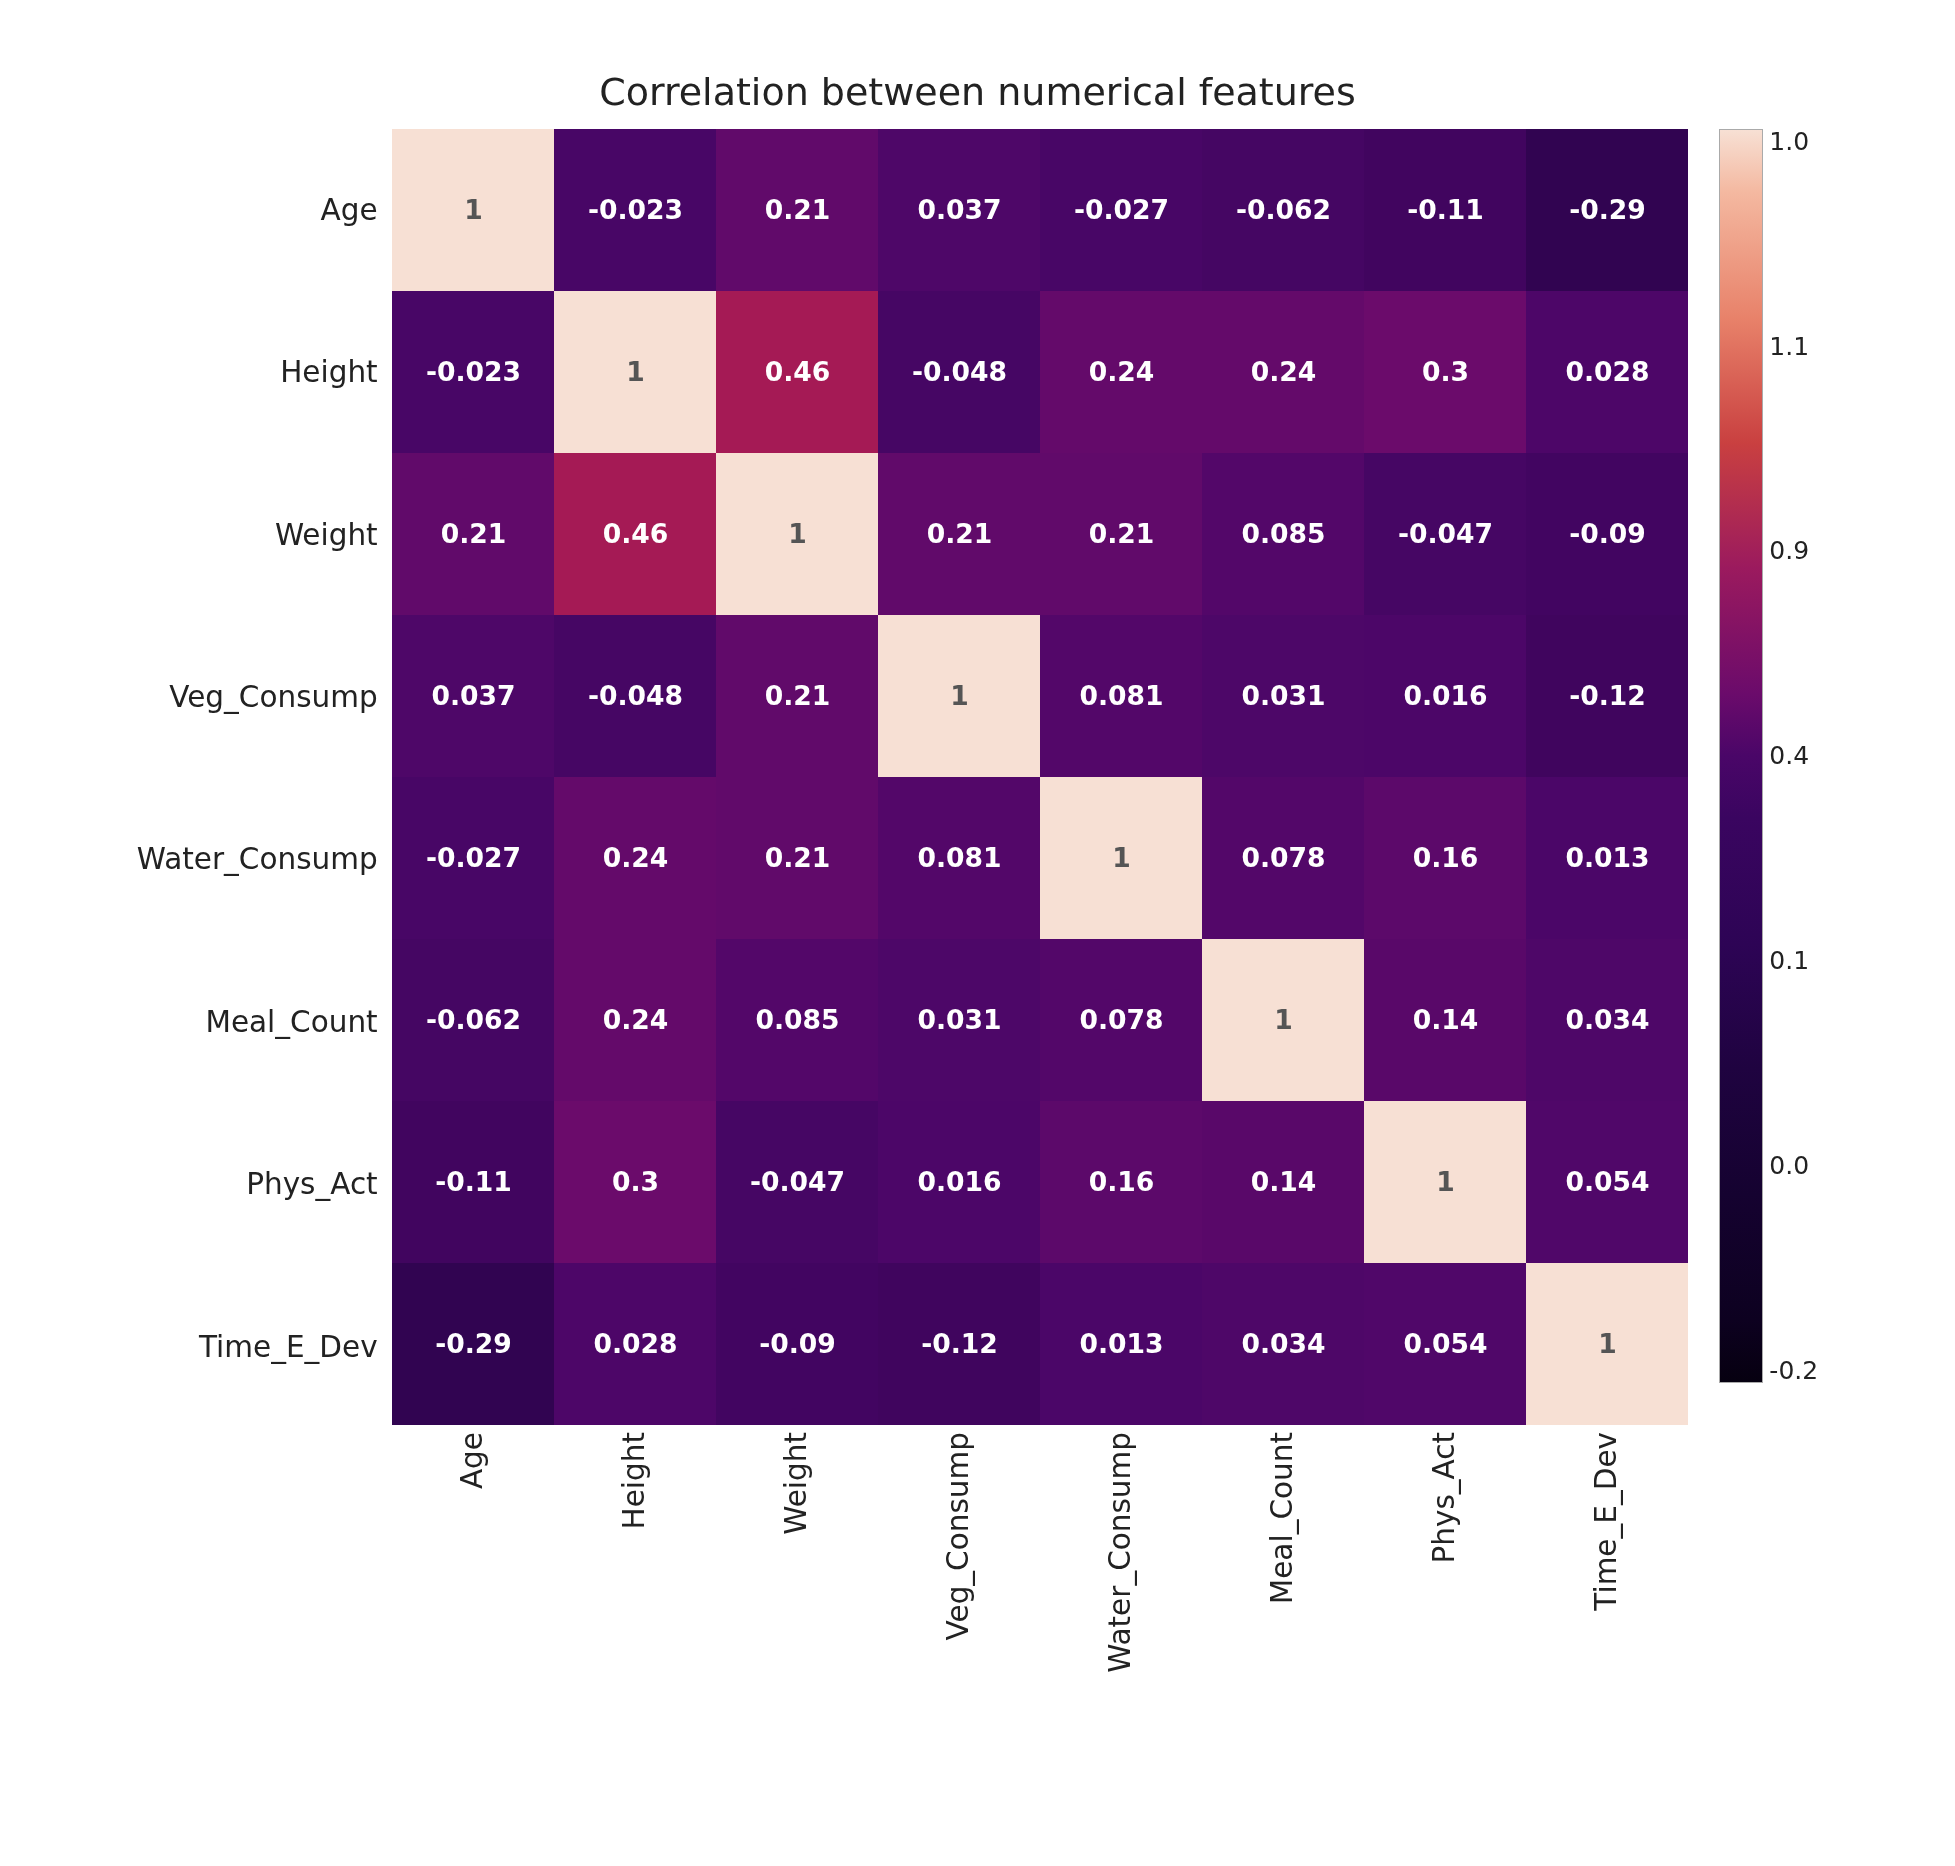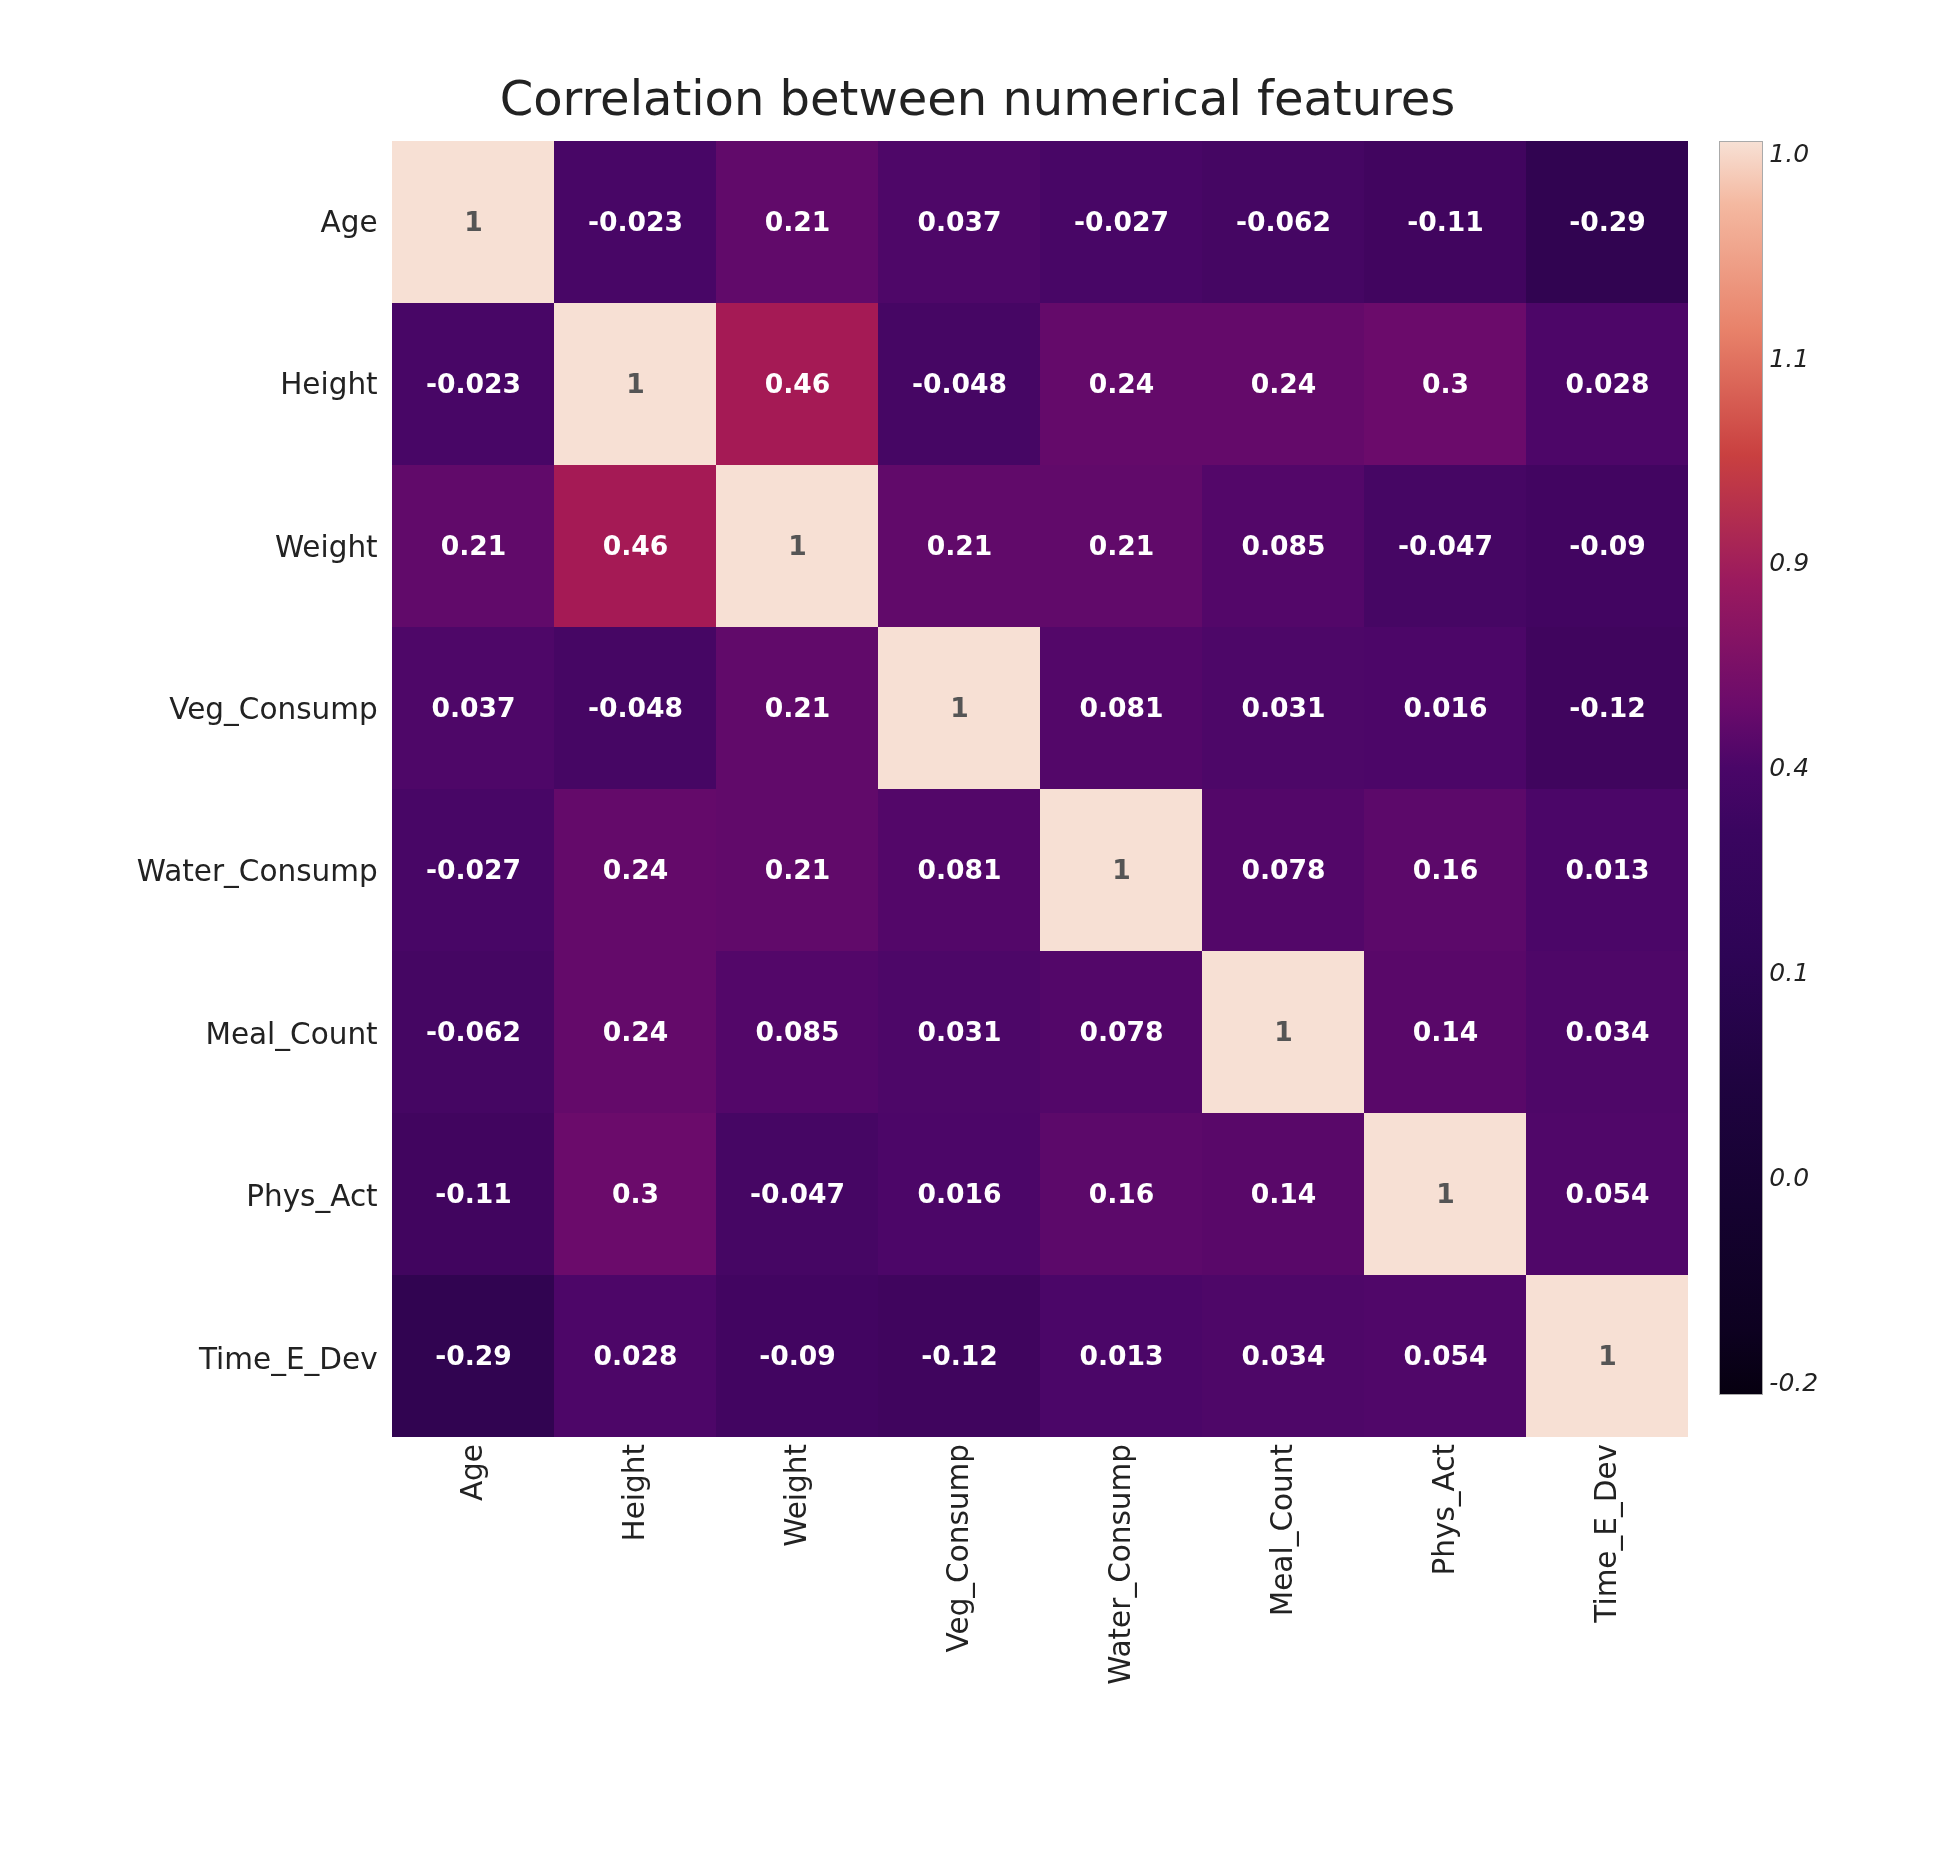--- a/index.html
+++ b/index.html
@@ -13,21 +13,21 @@
       height: 1867px;
     }
     .chart-container {
       position: relative;
       width: 1771px;
       height: 1771px;
       background: white;
     }
     .chart-title {
       text-align: center;
-      font-size: 48px;
+      font-size: 38px;
       font-weight: normal;
       color: #222;
       margin-bottom: 14.8px;
       padding-top: 22px;
     }
     .chart-body {
       display: flex;
       flex-direction: row;
       align-items: flex-start;
       justify-content: center;
@@ -101,21 +101,20 @@
       align-items: center;
       margin-left: 29.5px;
       height: 1299px;
       justify-content: flex-start;
     }
     .colorbar-wrapper {
       display: flex;
       flex-direction: row;
       align-items: stretch;
       height: 1254px;
-      font-style: italic;
     }
     .colorbar {
       width: 44px;
       height: 1254px;
       background: linear-gradient(to bottom,
         #f7e0d4 0%,
         #f4b8a0 5%,
         #e8826a 15%,
         #c94040 25%,
         #9b1a5e 35%,

